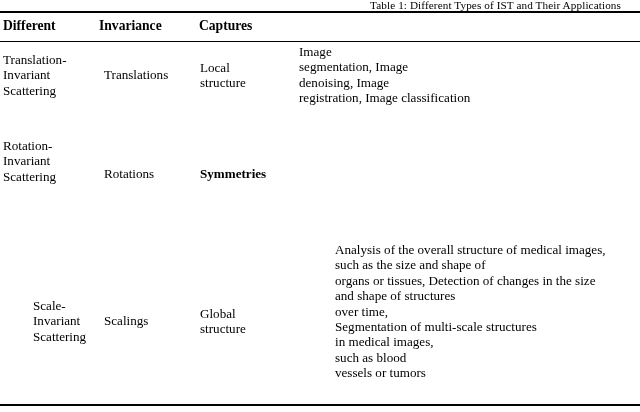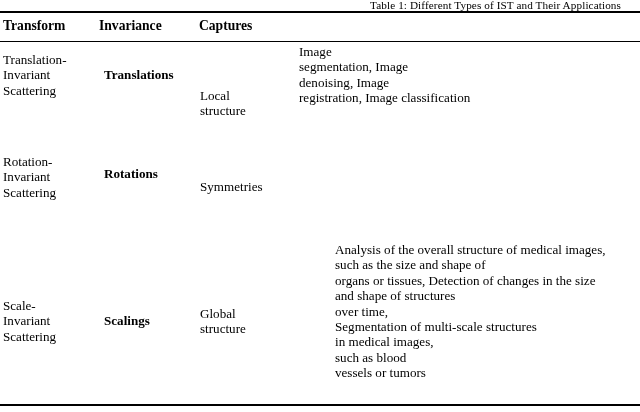--- a/index.html
+++ b/index.html
@@ -69,55 +69,55 @@
   .th-applications { left: 301px; }
 
   
   .cell {
     position: absolute;
     font-size: 13.1px;
     line-height: 15.4px;
     white-space: pre-line;
   }
   .col-transform  { left: 3px;   width: 95px;  }
-  .col-invariance { left: 104px; width: 92px; font-weight: bold;  }
+  .col-invariance { left: 104px; width: 92px;  }
   .col-captures   { left: 200px; width: 98px;  }
   .col-applications { left: 299px; width: 339px; }
 
   
   .r1-transform   { top: 52px;  }
   .r1-invariance  { top: 67px;  }
-  .r1-captures    { top: 60px; margin-top: 28px;  }
+  .r1-captures    { top: 60px;  }
   .r1-apps        { top: 44px;  }
 
   
-  .r2-transform   { top: 154px; }
+  .r2-transform   { top: 138px; }
   .r2-invariance  { top: 166px; }
-  .r2-captures    { top: 179px; }
+  .r2-captures    { top: 166px; font-weight: bold; }
   .r2-apps        { top: 119px; }
 
   
-  .r3-transform   { top: 298px; }
+  .r3-transform   { top: 298px; margin-left: 30px; }
   .r3-invariance  { top: 313px; }
   .r3-captures    { top: 306px; }
   .r3-apps        { top: 242px; margin-left: 36px; }
 </style>
 </head>
 <body>
 
 <div id="page">
 
   <div class="caption">Table 1: Different Types of IST and Their Applications</div>
 
   <div class="rule rule-top"></div>
   <div class="rule rule-mid"></div>
   <div class="rule rule-bottom"></div>
 
   <div class="thead">
-    <div class="th th-transform">Transform</div>
+    <div class="th th-transform">Different</div>
     <div class="th th-invariance">Invariance</div>
     <div class="th th-captures">Captures</div>
   </div>
 
   <div class="cell col-transform r1-transform">Translation-
 Invariant
 Scattering</div>
   <div class="cell col-invariance r1-invariance">Translations</div>
   <div class="cell col-captures r1-captures">Local
 structure</div>

